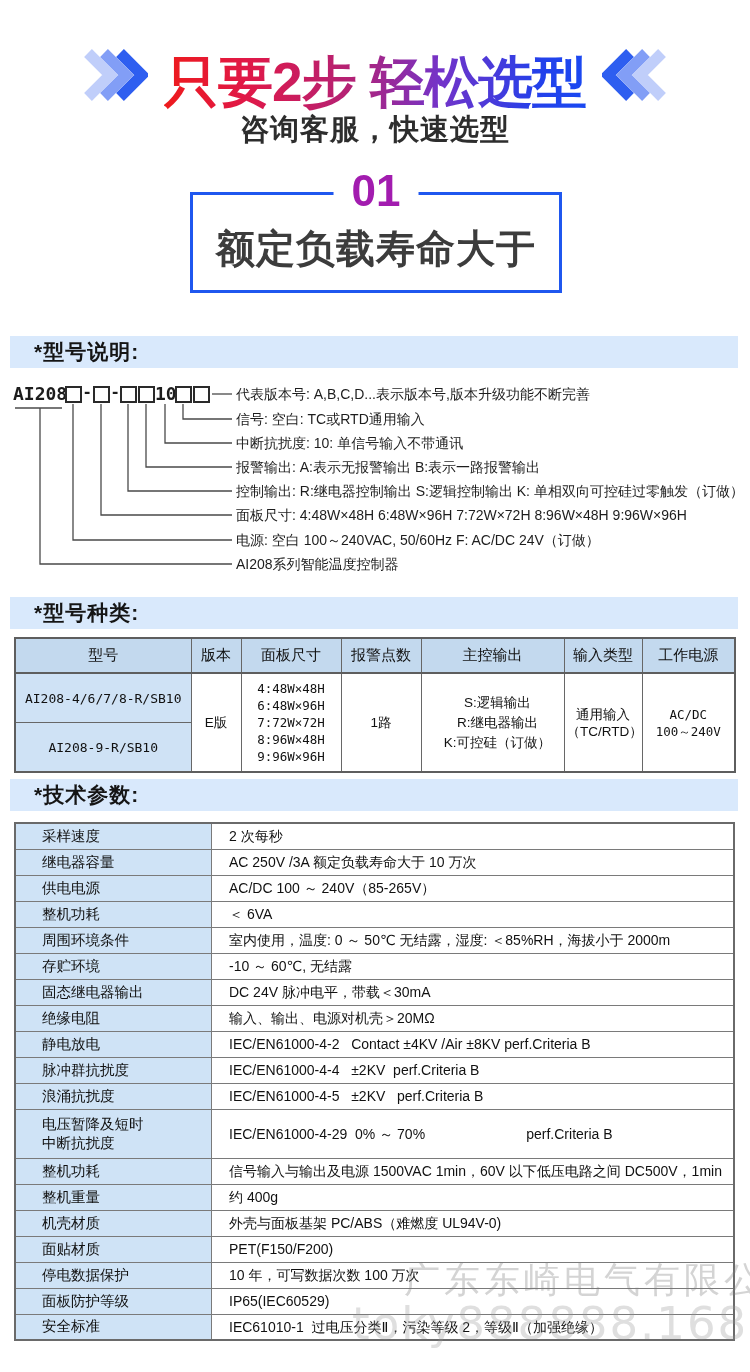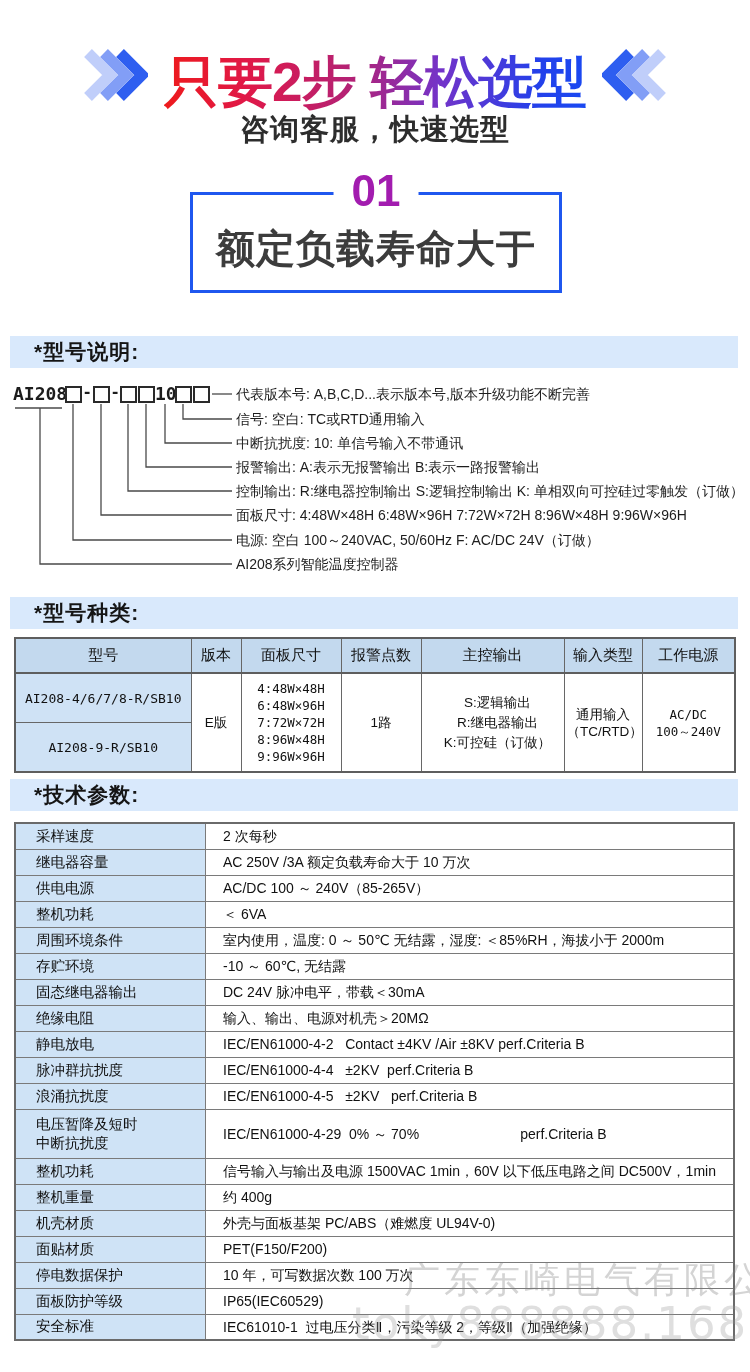--- a/index.html
+++ b/index.html
@@ -50,21 +50,21 @@
   .models-table td{background:#fff;}
   .models-table td.model-cell{background:#cfe2f5;font-family:"DejaVu Sans Mono","Liberation Mono",monospace;font-size:13px;height:44px;}
   .pre{white-space:pre-wrap;line-height:17px;}
   .mono{font-family:"DejaVu Sans Mono","Liberation Mono",monospace;font-size:12.5px;}
   .left-cell{text-align:right;padding-left:12px !important;line-height:20px;margin-top:16px;}
 
   
   .tech-table{position:absolute;left:14px;top:822px;width:721px;border-collapse:collapse;
               table-layout:fixed;font-size:14px;color:#111;border:2px solid #6a6a6a;}
   .tech-table td{border:1px solid #7a7a7a;vertical-align:middle;}
-  .tech-table td.lab{background:#cfe3f6;width:168px;padding-left:20px;font-size:14.5px;white-space:pre-wrap;line-height:19px;margin-left:28px;}
+  .tech-table td.lab{background:#cfe3f6;width:168px;padding-left:26px;font-size:14.5px;white-space:pre-wrap;line-height:19px;margin-left:28px;}
   .tech-table td.val{background:#fff;padding-left:17px;white-space:pre-wrap;line-height:18px;padding-right:4px;}
   .tech-table tr{height:26px;}
   .tech-table tr.tall{height:49px;}
 
   
   .wm{position:absolute;pointer-events:none;white-space:nowrap;}
   .wm-company{left:404px;top:1256px;font-size:36px;letter-spacing:4px;color:rgba(125,125,125,0.33);}
   .wm-url{left:352px;top:1297px;font-size:45px;letter-spacing:2px;color:rgba(150,150,150,0.30);
           font-family:"DejaVu Sans","Liberation Sans",sans-serif;}
 </style>

